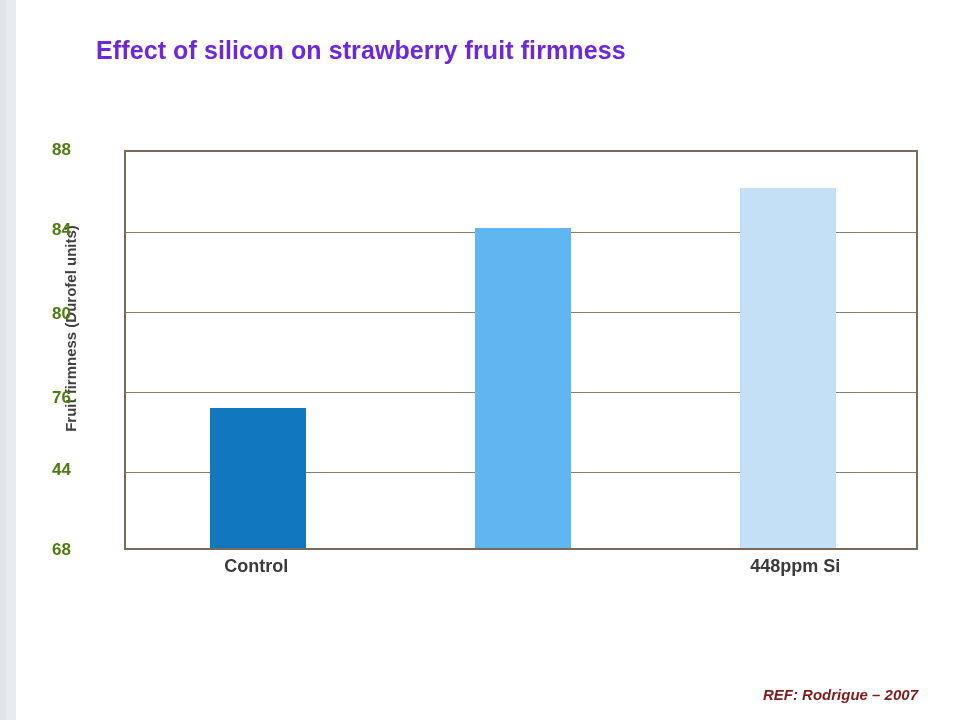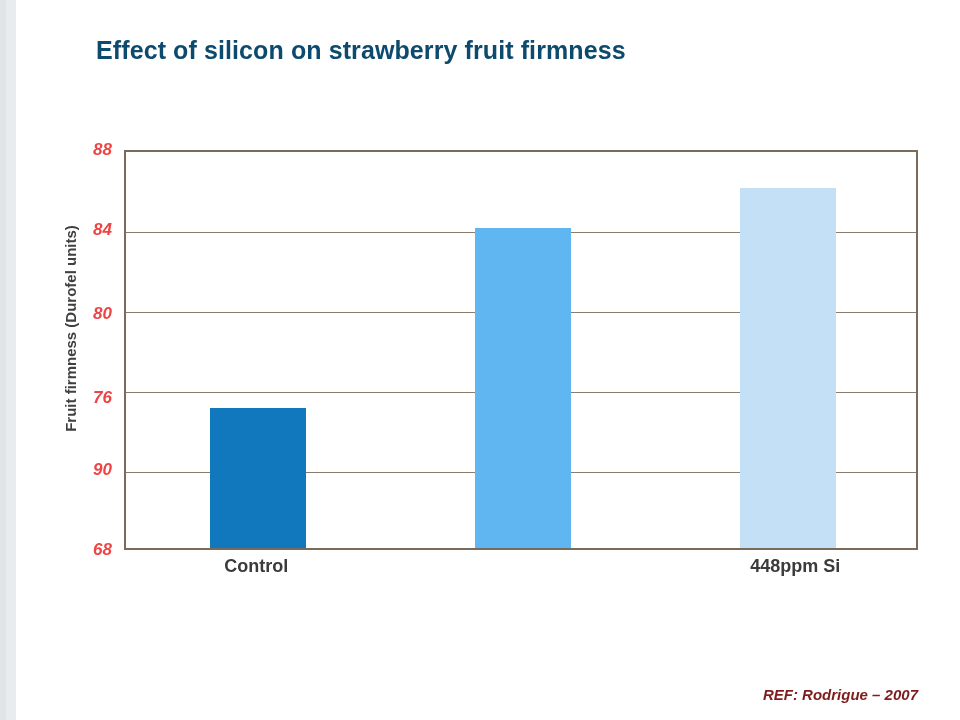--- a/index.html
+++ b/index.html
@@ -35,21 +35,21 @@
     height: 720px;
     background: #dfe5e7;
   }
   .chart-title {
     position: absolute;
     left: 96px;
     top: 36px;
     width: 800px;
     font-size: 25px;
     font-weight: bold;
-    color: #0c4a6e;
+    color: #6d28d9;
     letter-spacing: 0.1px;
   }
   
   .plot-wrap {
     position: absolute;
     left: 124px;
     top: 150px;
     width: 794px;
     height: 400px;
   }
@@ -71,26 +71,24 @@
     background: #8c7b6b;
   }
   .bar {
     position: absolute;
     bottom: 0;
   }
   .ytick {
     position: absolute;
     right: 0;
     width: 60px;
-    text-align: right;
     font-size: 17px;
     font-weight: bold;
-    color: #ef4444;
+    color: #4d7c0f;
     transform: translateY(-50%);
-    font-style: italic;
   }
   .ytick-col {
     position: absolute;
     left: 46px;
     top: 150px;
     width: 66px;
     height: 400px;
   }
   .ylabel {
     position: absolute;
@@ -155,21 +153,21 @@
   </div>
 
   <div class="chart-title">Effect of silicon on strawberry fruit firmness</div>
 
   <div class="ylabel-holder">
     <div class="ylabel">Fruit firmness (Durofel units)</div>
   </div>
 
   <div class="ytick-col" id="ytick-col">
       <div class="ytick" style="top: 400px;">68</div>
-      <div class="ytick" style="top: 320px;">90</div>
+      <div class="ytick" style="top: 320px;">44</div>
       <div class="ytick" style="top: 248px;">76</div>
       <div class="ytick" style="top: 164px;">80</div>
       <div class="ytick" style="top: 80px;">84</div>
       <div class="ytick" style="top: 0px;">88</div>
     </div>
 
   <div class="plot-wrap">
     <div class="plot-area" id="plot-area">
         <div class="gridline" style="top: 320px;"></div>
         <div class="gridline" style="top: 240px;"></div>

